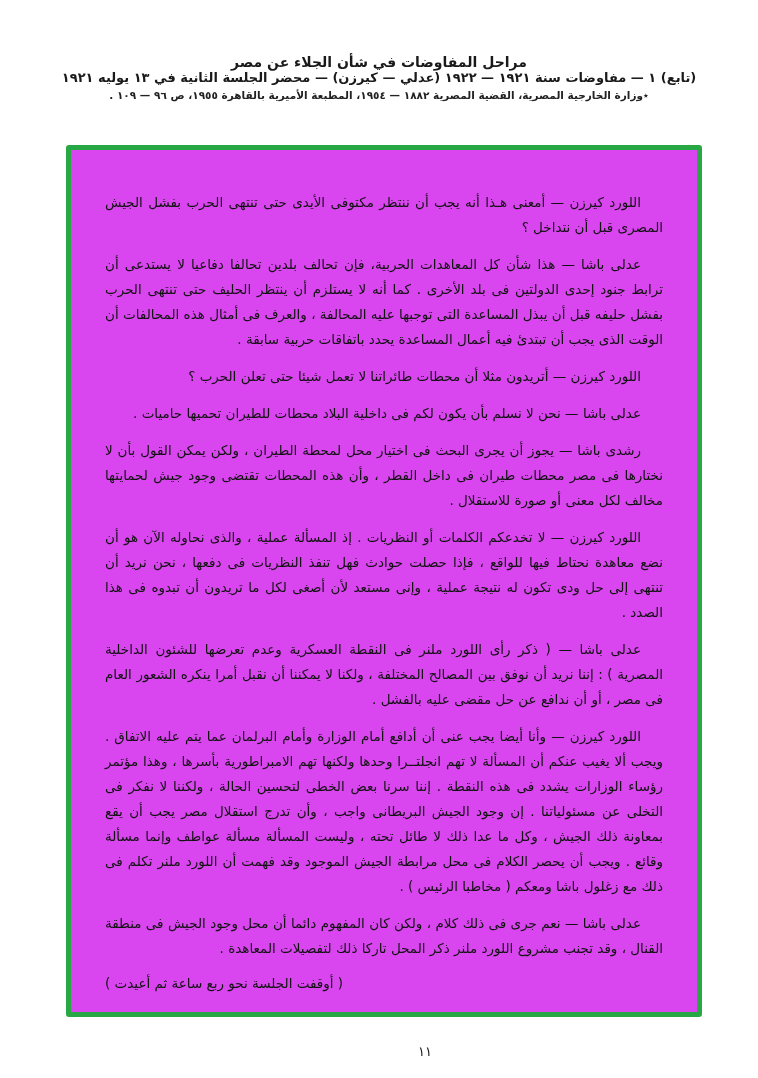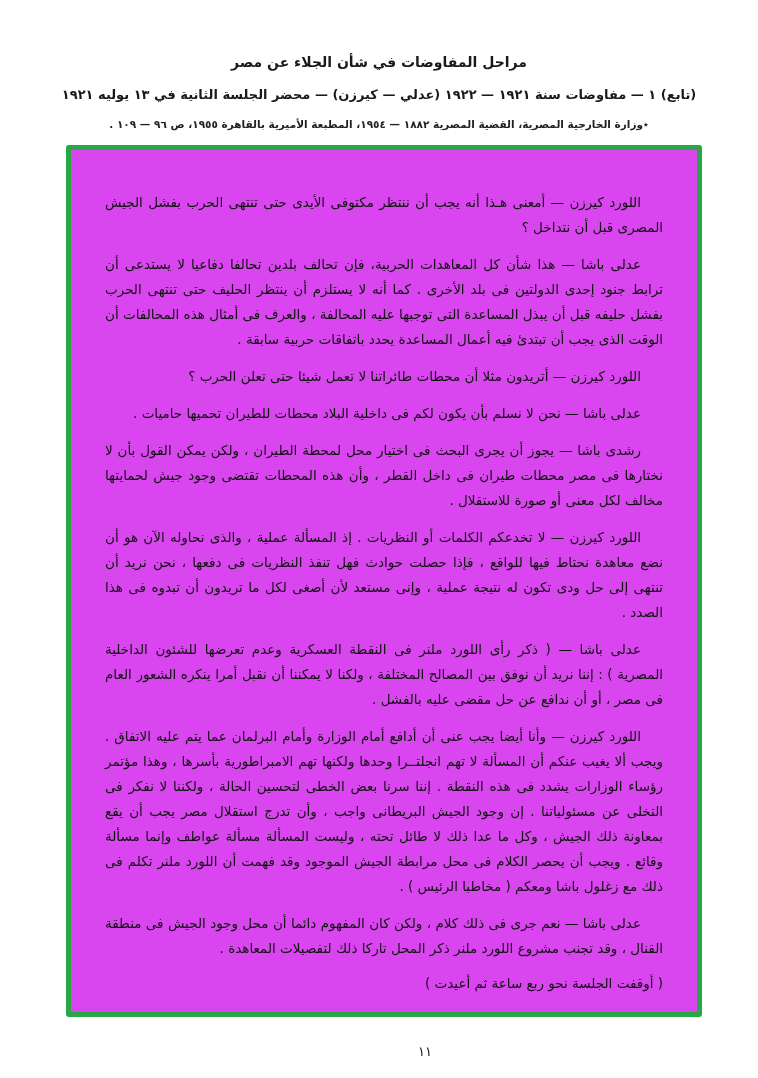--- a/index.html
+++ b/index.html
@@ -23,26 +23,26 @@
   }
   .doc-title {
     font-size: 14px;
     font-weight: bold;
     letter-spacing: 0.2px;
     margin-top: 8px;
   }
   .doc-subtitle {
     font-size: 13px;
     font-weight: bold;
-    margin-top: 17px;
+    margin-top: 0;
   }
   .doc-source {
     font-size: 10.5px;
     font-weight: bold;
-    margin-top: 16px;
+    margin-top: 4px;
     color: #222;
   }
   .green-box {
     position: absolute;
     top: 145px;
     right: 56px;
     width: 636px;
     height: 872px;
     box-sizing: border-box;
     border: 5px solid var(--color-border, #27a844);
@@ -56,21 +56,21 @@
     text-align: justify;
     font-size: 13.5px;
     line-height: 25px;
     color: #121212;
   }
   .text-body p.para {
     margin: 0 0 12px 0;
     text-indent: 22px;
   }
   .closing-note {
-    text-align: right;
+    text-align: left;
     font-size: 13.5px;
     color: #121212;
     margin-top: 14px;
   }
   .page-footer {
     position: absolute;
     bottom: 18px;
     left: 0;
     width: 100%;
     text-align: center;

